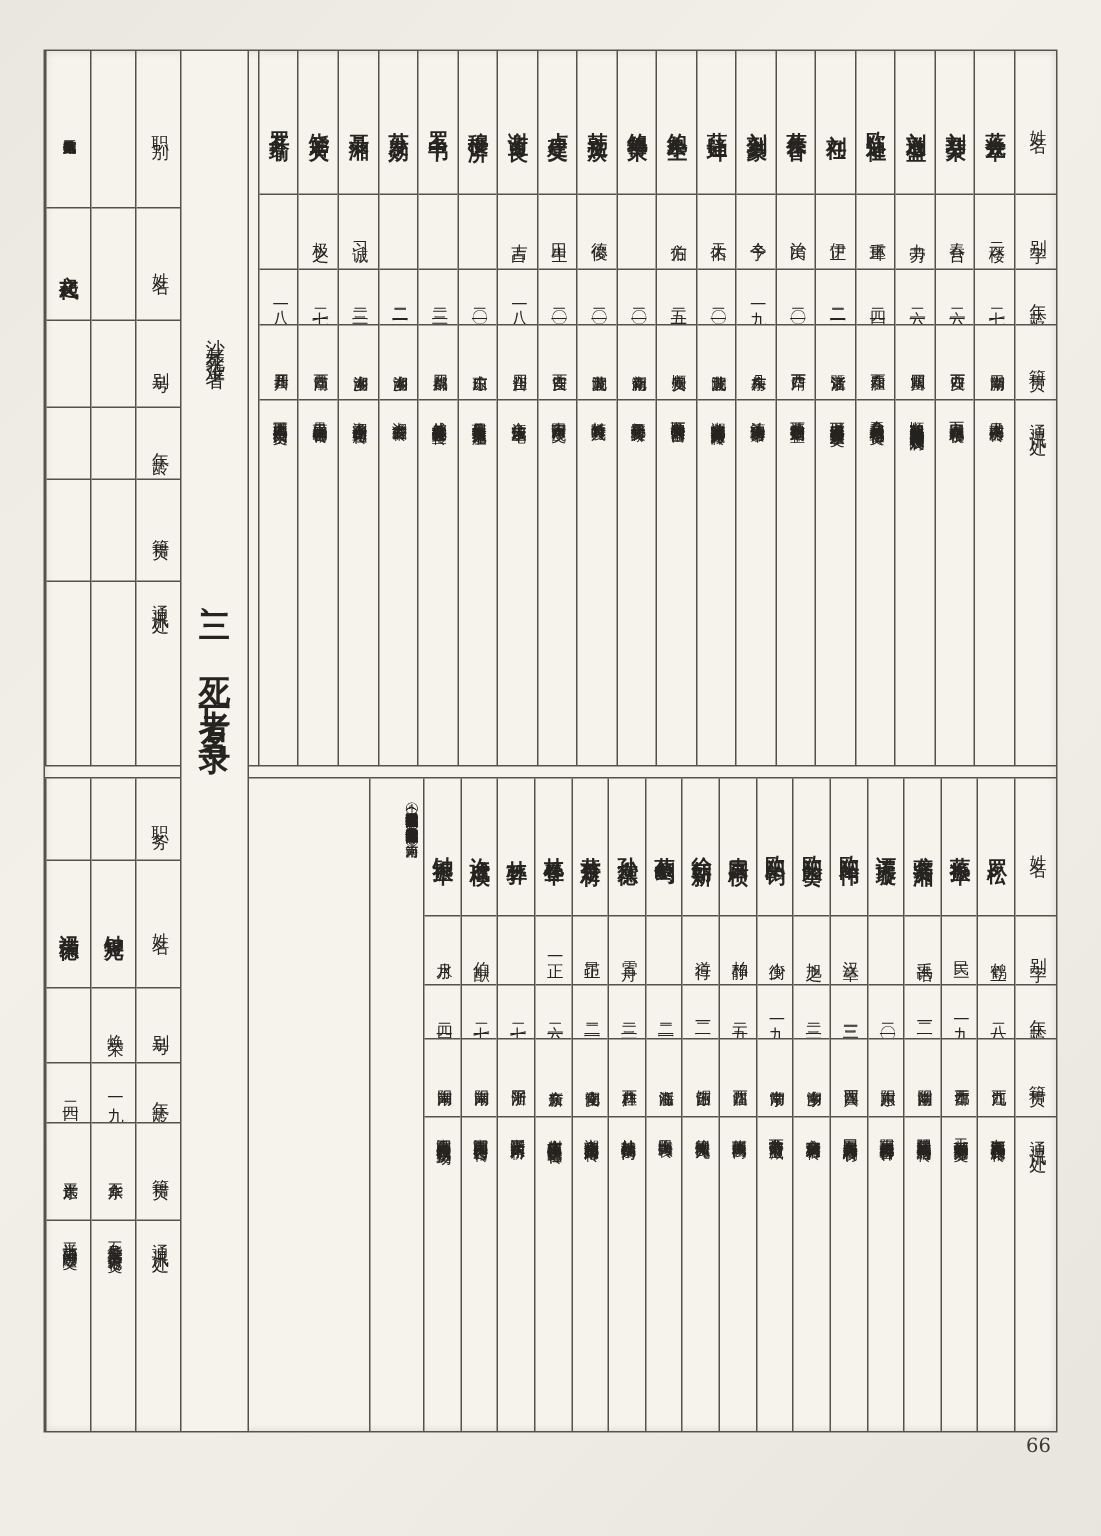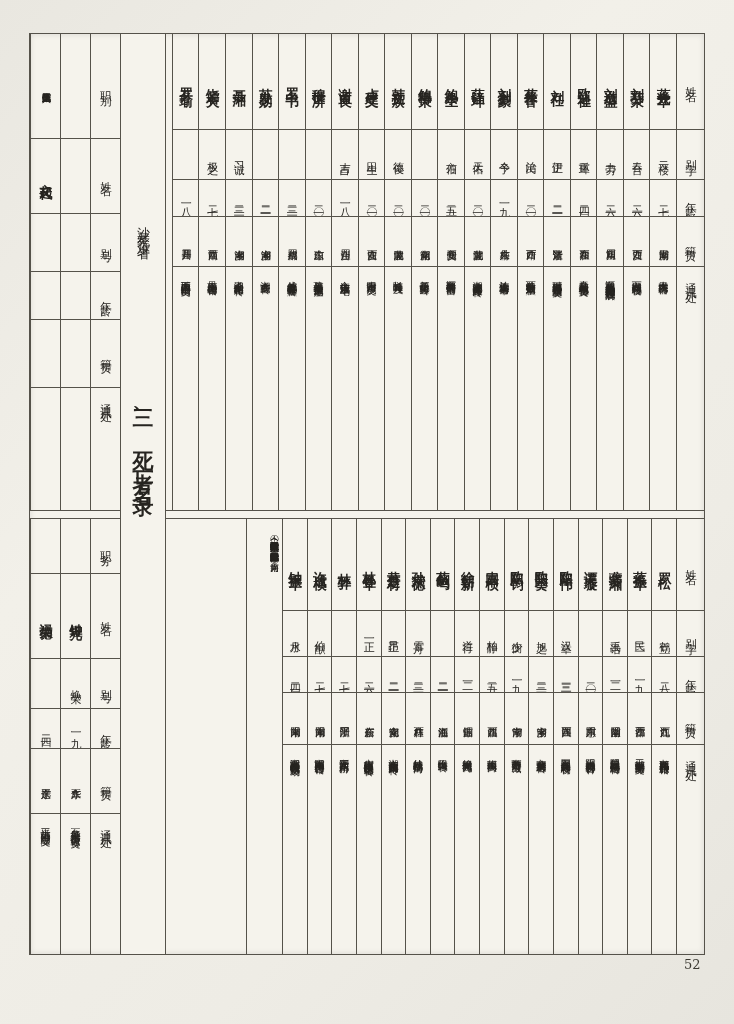--- a/index.html
+++ b/index.html
@@ -475,14 +475,14 @@
               <div class="cell c-contact">湖南耒阳县钟氏宗祠代收交同仁场</div>
             </div>
           </div>
         <div class="pcol notecol">
           <div class="notes">①本期在学中（政治训练班）（政治科）学生系由入伍生总队拨入训练其中部分学生均与（留学）（航空）（留俄）各同学分别注明 ②兹据中央军事政治学校第五期同学录所载补列附录中并注明第十队同学系一九二八年七月十日以前调查所得 ③籍为河南</div>
         </div>
       </div>
     </div>
 
   </div>
-  <div class="page-num">52</div>
+  <div class="page-num">66</div>
 </div>
 
 </body></html>

